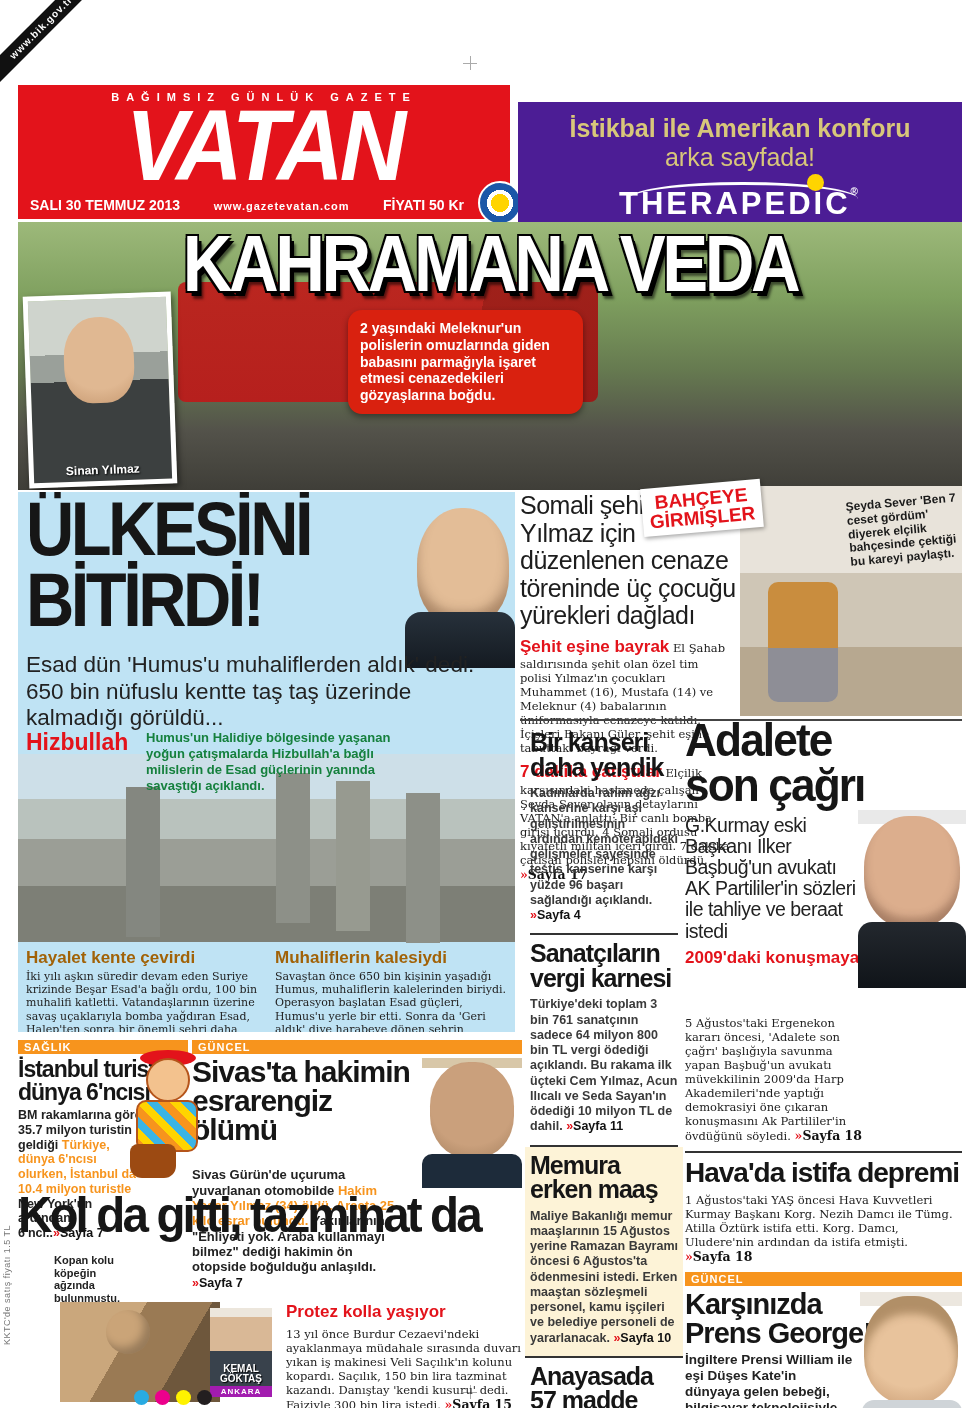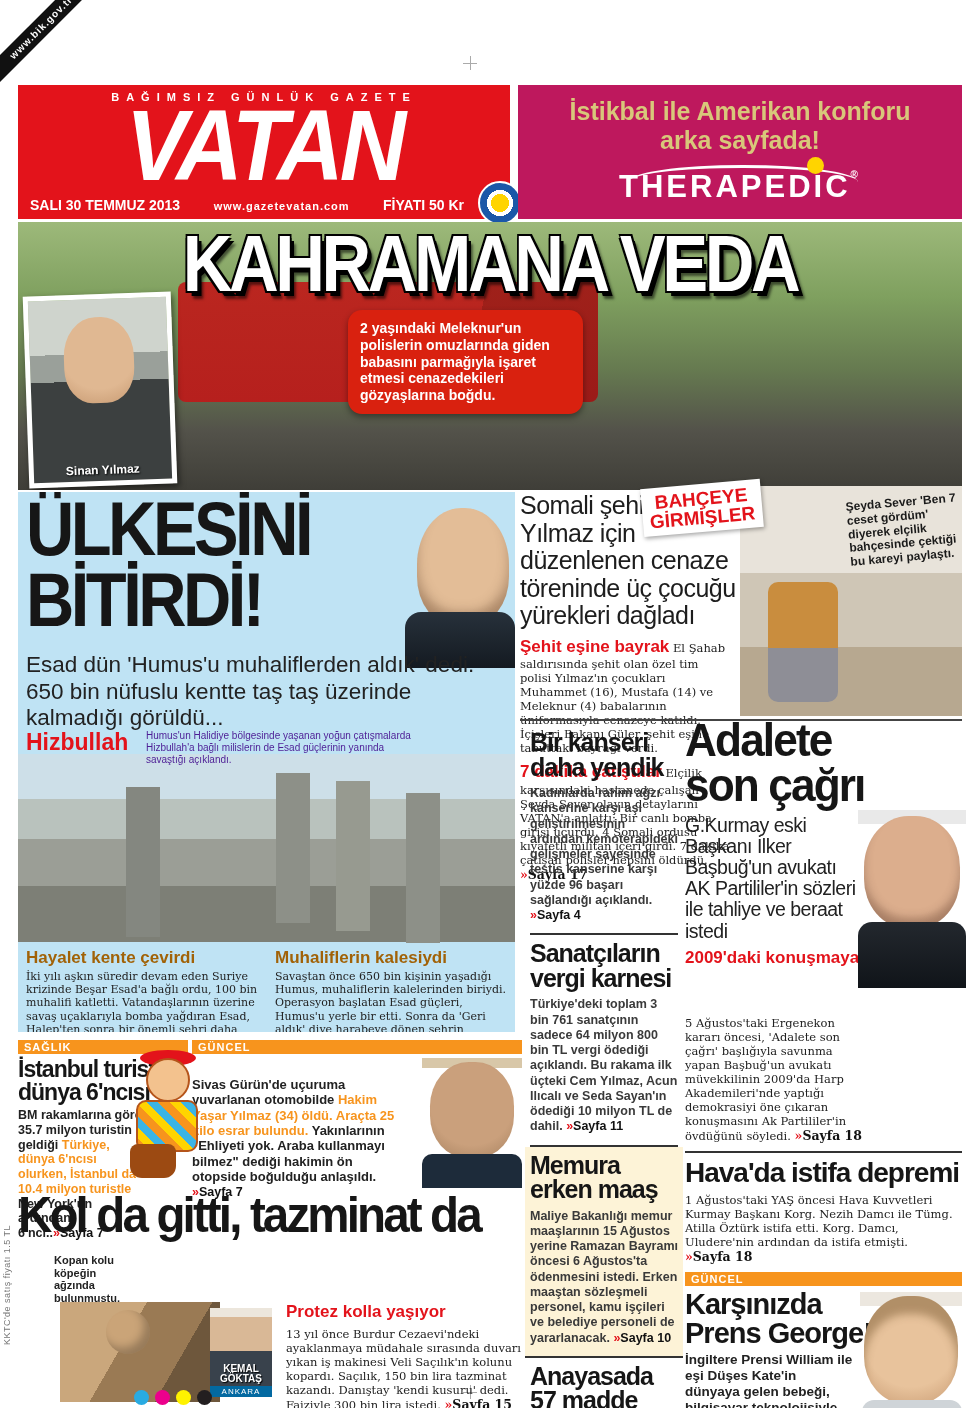--- a/index.html
+++ b/index.html
@@ -16,23 +16,23 @@
   .logo { text-align:center; font-size:92px; font-weight:bold; font-style:italic; line-height:0.86; letter-spacing:-4px;
           transform:scaleY(1.08); transform-origin:top center; }
   .mast-row { position:absolute; bottom:6px; left:12px; right:46px; display:flex; justify-content:space-between; align-items:baseline;text-align:center; }
   .mast-date { font-size:14px; font-weight:bold; }
   .mast-site { font-size:11px; font-weight:bold; letter-spacing:1px; }
   .mast-price { font-size:14px; font-weight:bold; }
   .mast-logo-circle { position:absolute; right:-12px; bottom:-6px; width:44px; height:44px; border-radius:50%;
           background:radial-gradient(circle at 50% 50%, #ffd400 0 9px, #fff 9px 13px, #1b57a8 13px 20px, #0d3f86 20px); border:2px solid #fff; }
 
   
-  .ad { position:absolute; left:518px; top:85px; width:444px; height:134px; background:#be185d; color:#d8c77a; text-align:center; }
+  .ad { position:absolute; left:518px; top:102px; width:444px; height:134px; background:#4c1d95; color:#d8c77a; text-align:center; }
   .ad-line1 { font-size:25px; font-weight:bold; padding-top:12px; }
-  .ad-line2 { font-size:25px; font-weight:bold; }
+  .ad-line2 { font-size:25px; font-weight:normal; }
   .ad-brand-wrap { position:relative; margin-top:14px; }
   .ad-arc { position:absolute; left:110px; top:-4px; width:230px; height:34px; border-top:3px solid #fff; border-radius:50%; }
   .ad-sun { position:absolute; right:138px; top:-12px; width:17px; height:17px; border-radius:50%; background:#ffd400; }
   .ad-brand { position:relative; color:#fff; font-size:31px; font-weight:bold; letter-spacing:3px; }
   .ad-reg { font-size:10px; vertical-align:top; }
 
   
   .lead { position:absolute; left:18px; top:222px; width:944px; height:268px; overflow:hidden;
           background:linear-gradient(180deg,#9db97a 0%,#7fa05f 28%,#667a50 55%,#53524a 78%,#3f3e38 100%); }
   .lead-coffin { position:absolute; left:160px; top:60px; width:420px; height:120px; background:linear-gradient(100deg,#c01818 0 70%,#a21212 70%); border-radius:8px; opacity:.9; }
@@ -47,21 +47,21 @@
 
   
   .ulke { position:absolute; left:18px; top:492px; width:497px; height:540px; background:#bfe3f4; overflow:hidden; }
   .ulke-hl { position:absolute; left:8px; top:2px; font-size:76px; font-weight:bold; color:#161616; line-height:.93; letter-spacing:-4px; transform:scaleX(.88); transform-origin:left top; }
   .assad { position:absolute; right:0; top:0; width:112px; height:176px; background:linear-gradient(180deg,#bfe3f4 0,#bfe3f4 12%,transparent 12%); }
   .assad-face { position:absolute; right:6px; top:16px; width:92px; height:118px; border-radius:48% 48% 42% 42%; background:radial-gradient(circle at 50% 42%,#e3bd97 0 62%,#c99e77 100%); box-shadow:inset 0 -14px 12px rgba(90,60,40,.35); }
   .assad-suit { position:absolute; right:0; top:120px; width:110px; height:56px; background:linear-gradient(180deg,#27313b,#141a21); border-radius:16px 16px 0 0; }
   .ulke-deck { position:absolute; left:8px; top:160px; width:482px; font-size:22.5px; color:#222; line-height:1.18; }
   .ulke-kicker-ttl { position:absolute; left:8px; top:238px; width:112px; color:#e3131b; font-size:23px; font-weight:bold; line-height:1.05; }
   .ulke-kicker-ttl::after { content:""; display:block; width:92px; height:6px; background:#ffd400; margin-top:8px; }
-  .ulke-kicker-body { position:absolute; left:128px; top:238px; width:268px; font-size:10px; font-weight:normal; color:#4c1d95; line-height:1.22; z-index:2; }
+  .ulke-kicker-body { position:absolute; left:128px; top:238px; width:268px; font-size:13px; font-weight:bold; color:#15803d; line-height:1.22; z-index:2; }
   .ruins { position:absolute; left:0; top:262px; width:497px; height:188px; background:linear-gradient(180deg,#cddfe8 0 24%,#b9c2bd 24% 45%,#9b9e96 45% 70%,#7d7f76 70%); }
   .ruins::before { content:""; position:absolute; left:52%; top:10%; width:34px; height:80%; background:#8d9088; box-shadow:60px 8px 0 #979a90,-150px 14px 0 #848780,130px 20px 0 #8d9088; }
   .ulke-subs { position:absolute; left:8px; top:456px; width:482px; display:flex; gap:16px; }
   .sub-story { flex:1; }
   .sub-ttl { color:#a16207; font-size:17px; font-weight:bold; margin-bottom:2px; }
   .sub-body { font-family:"DejaVu Serif",serif; font-size:11px; color:#222; line-height:1.2; }
 
   
   .somali { position:absolute; left:520px; top:492px; width:442px; height:226px; }
   .somali-hl { width:238px; font-size:25px; color:#1d1d1d; line-height:1.1; letter-spacing:-0.5px; }
@@ -127,21 +127,21 @@
   .kol-ttl { font-size:50px; font-weight:bold; color:#161616; letter-spacing:-3px; line-height:1; transform:scaleX(.95); transform-origin:left; }
   .kol-cap { position:absolute; left:0; top:64px; width:78px; font-size:11px; font-weight:bold; color:#222; line-height:1.15;margin-left:36px; }
   .kol-photo { position:absolute; left:42px; top:112px; width:160px; height:100px; background:linear-gradient(120deg,#caa77c 0 40%,#9a7a54 40% 70%,#6e573c 70%); }
   .kol-photo::after { content:""; position:absolute; left:46px; top:8px; width:44px; height:44px; border-radius:50%; background:#caa478; box-shadow:inset -6px -6px 8px rgba(0,0,0,.25); }
   .kol-deck { position:absolute; left:192px; top:62px; width:312px; font-size:19px; color:#222; line-height:1.14; letter-spacing:-0.5px;}
   .kol-sub { position:absolute; left:268px; top:112px; width:236px; text-align:left; color:#e3131b; font-size:17px; font-weight:bold; }
   .kol-body { position:absolute; left:268px; top:133px; width:236px; }
   .kemal { position:absolute; left:192px; top:118px; width:62px; }
   .kemal-photo { position:relative; width:62px; height:78px; background:linear-gradient(180deg,#ece6dc 0 12%,#d9b896 12% 55%,#39424c 55%); }
   .kemal-name { position:absolute; bottom:2px; left:0; right:0; color:#fff; font-size:10px; font-weight:bold; line-height:1; text-shadow:1px 1px 1px #000; text-align:center; }
-  .kemal-city { background:#0369a1; color:#fff; font-size:8px; font-weight:normal; text-align:center; letter-spacing:1px; padding:1px 0;}
+  .kemal-city { background:#a21caf; color:#fff; font-size:8px; font-weight:bold; text-align:center; letter-spacing:1px; padding:1px 0;}
   .cmyk { position:absolute; left:116px; top:200px; display:flex; gap:6px; }
   .cmyk span { width:15px; height:15px; border-radius:50%; display:block; }
   .c-c{background:#29abe2}.c-m{background:#ec008c}.c-y{background:#fff200}.c-k{background:#231f20}
 
   .edge-note { position:absolute; left:2px; top:1225px; writing-mode:vertical-rl; transform:rotate(180deg); font-size:9px; color:#777; letter-spacing:.5px; }
 
   .cropmark { position:absolute; width:14px; height:14px; }
   .cropmark::before { content:""; position:absolute; left:50%; top:0; bottom:0; width:1px; background:#aaa; }
   .cropmark::after { content:""; position:absolute; top:50%; left:0; right:0; height:1px; background:#aaa; }
 </style>
@@ -292,20 +292,24 @@
     <div class="cartoon">
       <div class="cartoon-hat"></div>
       <div class="cartoon-head"></div>
       <div class="cartoon-body"></div>
       <div class="cartoon-bag"></div>
     </div>
   </div>
 
   <div class="card sivas">
     <span class="tag-orange">GÜNCEL</span>
+    <div class="sivas-ttl">
+      <div>Sivas'ta hakimin</div>
+      <div>esrarengiz ölümü</div>
+    </div>
     <div class="sivas-body"><span>Sivas Gürün'de uçuruma yuvarlanan otomobilde </span><span class="orange-txt">Hakim Yaşar Yılmaz (34) öldü. Araçta 25 kilo esrar bulundu. </span><span>Yakınlarının "Ehliyeti yok. Araba kullanmayı bilmez" dediği hakimin ön otopside boğulduğu anlaşıldı. </span><span class="pageref"><span class="chev">»</span><span>Sayfa 7</span></span></div>
     <div class="sivas-photo">
       <div class="sivas-face"></div>
       <div class="sivas-suit"></div>
     </div>
   </div>
 
   <div class="kol">
     <div class="kol-ttl">Kol da gitti, tazminat da</div>
     <div class="kol-cap">Kopan kolu köpeğin ağzında bulunmuştu.</div>

